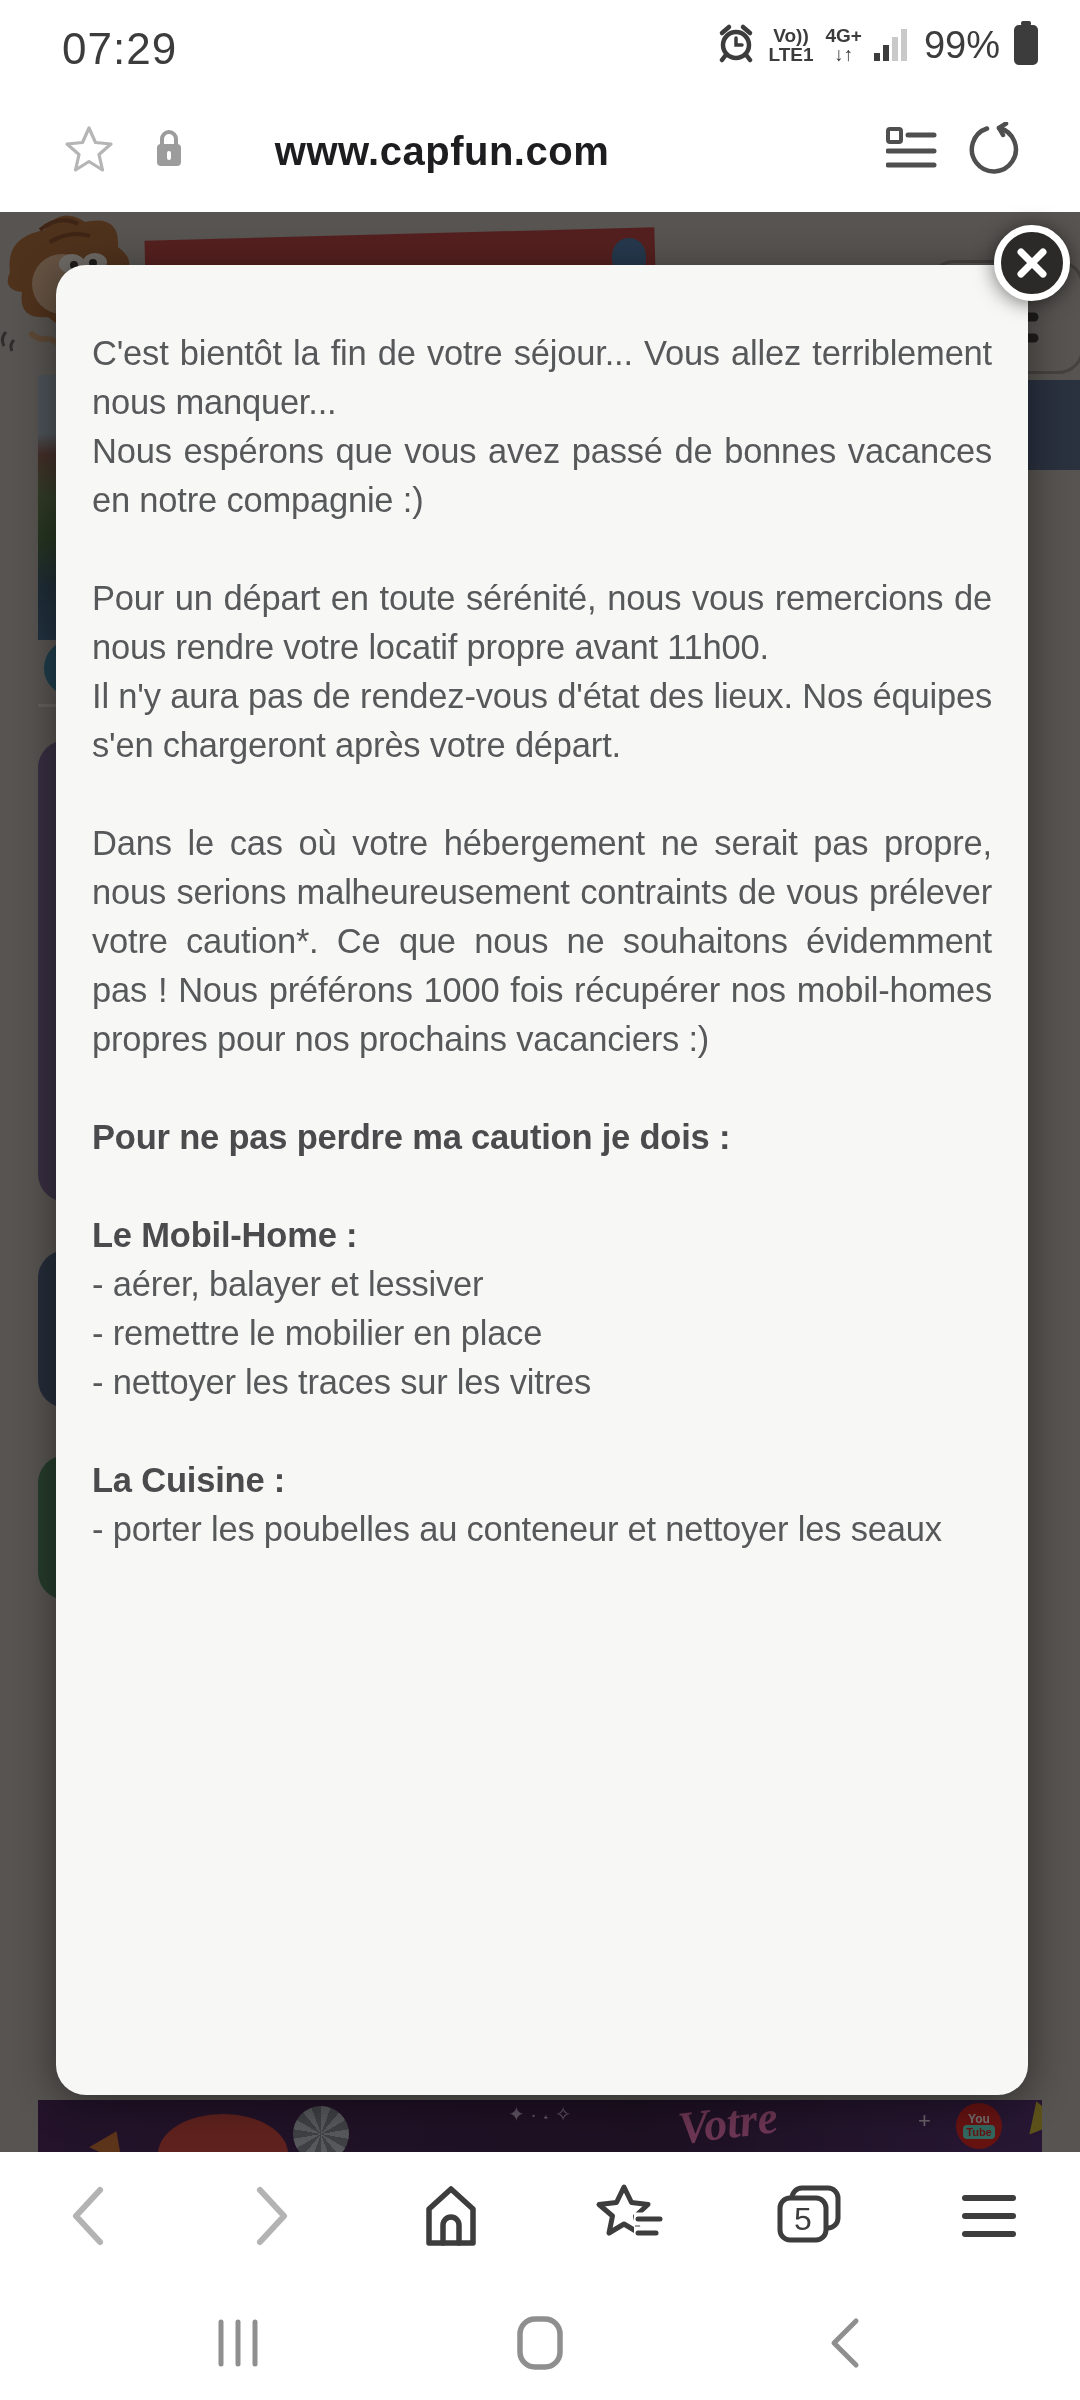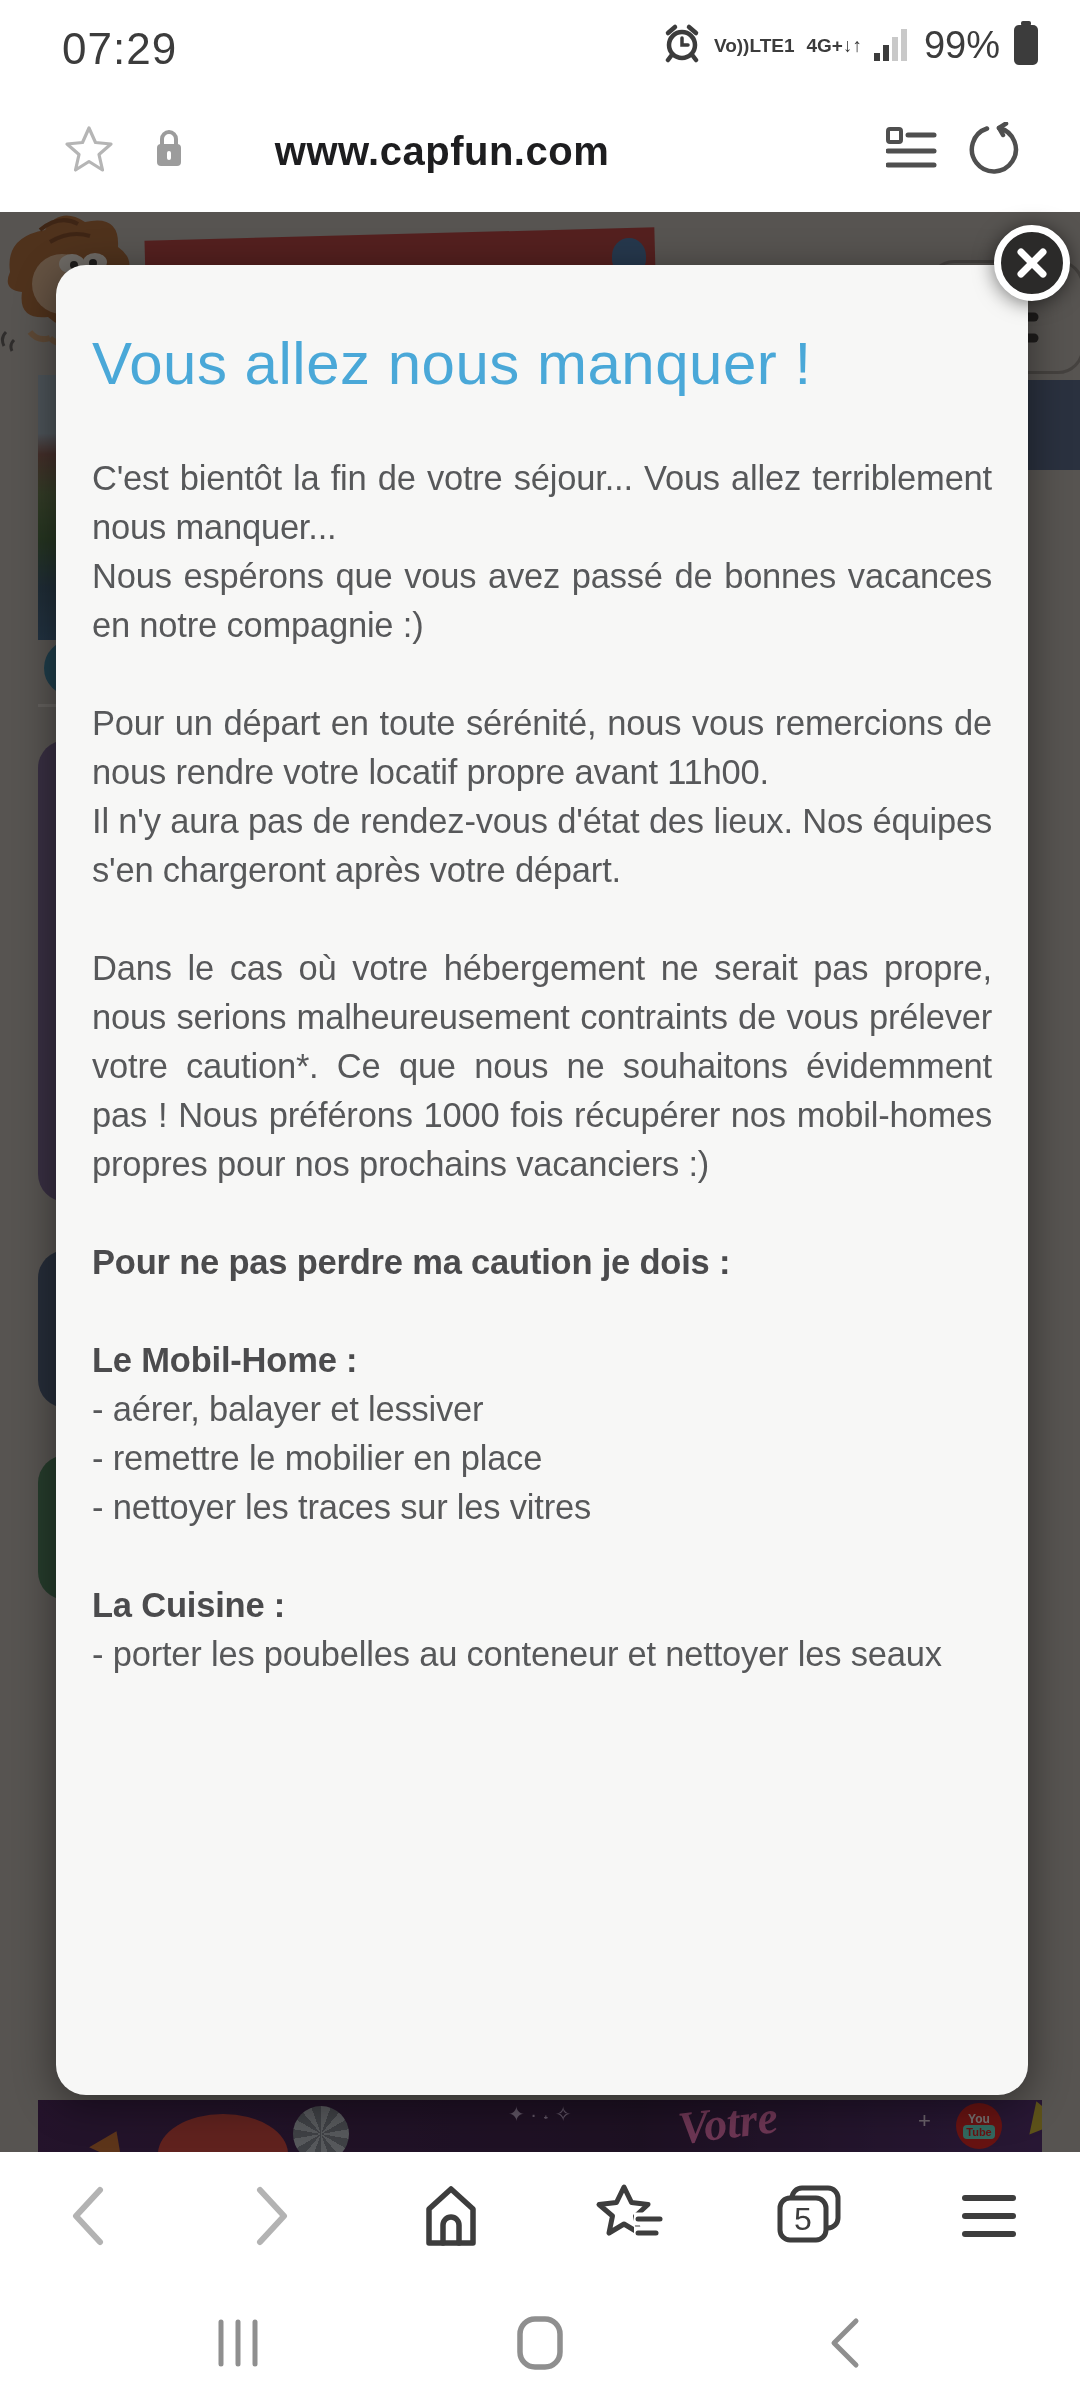--- a/index.html
+++ b/index.html
@@ -2,21 +2,21 @@
 <html><head>
 <meta charset="utf-8">
 <style>
   html,body{margin:0;padding:0;background:#000;}
   #screen{position:relative;width:1080px;height:2400px;background:#fff;overflow:hidden;
           font-family:"Liberation Sans","DejaVu Sans",sans-serif;}
   
   #status-bar{position:absolute;left:0;top:0;width:1080px;height:90px;background:#fff;}
   .sb-time{position:absolute;left:62px;top:24px;font-size:44px;color:#3c3c3c;letter-spacing:1px;}
   .sb-right{position:absolute;right:40px;top:0;height:90px;display:flex;align-items:center;gap:12px;}
-  .sb-2line{display:flex;flex-direction:row;align-items:center;line-height:19px;
+  .sb-2line{display:flex;flex-direction:column;align-items:center;line-height:19px;
             font-size:19px;font-weight:700;color:#3c3c3c;}
   .sb-pct{font-size:38px;color:#3c3c3c;}
   
   #url-bar{position:absolute;left:0;top:90px;width:884px;height:122px;background:#fff;}
   .ub-icon{position:absolute;top:50%;transform:translateY(-50%);}
   .ub-url{position:absolute;left:0;right:0;top:50%;transform:translateY(-50%);
           text-align:center;font-size:40px;font-weight:600;color:#1d1d1f;letter-spacing:.5px;}
   
   #page-backdrop{position:absolute;left:0;top:212px;width:1080px;height:1940px;background:#b9b6b2;overflow:hidden;}
   .bd{position:absolute;}
@@ -164,21 +164,20 @@
         <span>You</span>
         <span class="yt-tube">Tube</span>
       </div>
       <div style="position:absolute;left:985px;top:8px;width:0;height:0;border-left:16px solid transparent;border-right:16px solid transparent;border-bottom:30px solid #c9b22a;transform:rotate(-140deg);"></div>
     </div>
 
     <div id="scrim"></div>
   </div>
 
   <div id="modal">
-    <h1 class="modal-title">Vous allez nous manquer !</h1>
     <div class="blk">C'est bientôt la fin de votre séjour... Vous allez terriblement nous manquer...</div>
     <div class="blk">Nous espérons que vous avez passé de bonnes vacances en notre compagnie :)</div>
     <div class="blk gap">Pour un départ en toute sérénité, nous vous remercions de nous rendre votre locatif propre avant 11h00.</div>
     <div class="blk">Il n'y aura pas de rendez-vous d'état des lieux. Nos équipes s'en chargeront après votre départ.</div>
     <div class="blk gap">Dans le cas où votre hébergement ne serait pas propre, nous serions malheureusement contraints de vous prélever votre caution*. Ce que nous ne souhaitons évidemment pas ! Nous préférons 1000 fois récupérer nos mobil-homes propres pour nos prochains vacanciers :)</div>
     <div class="blk gap bold">Pour ne pas perdre ma caution je dois :</div>
     <div class="blk gap bold">Le Mobil-Home :</div>
     <div class="blk li">- aérer, balayer et lessiver</div>
     <div class="blk li">- remettre le mobilier en place</div>
     <div class="blk li">- nettoyer les traces sur les vitres</div>

